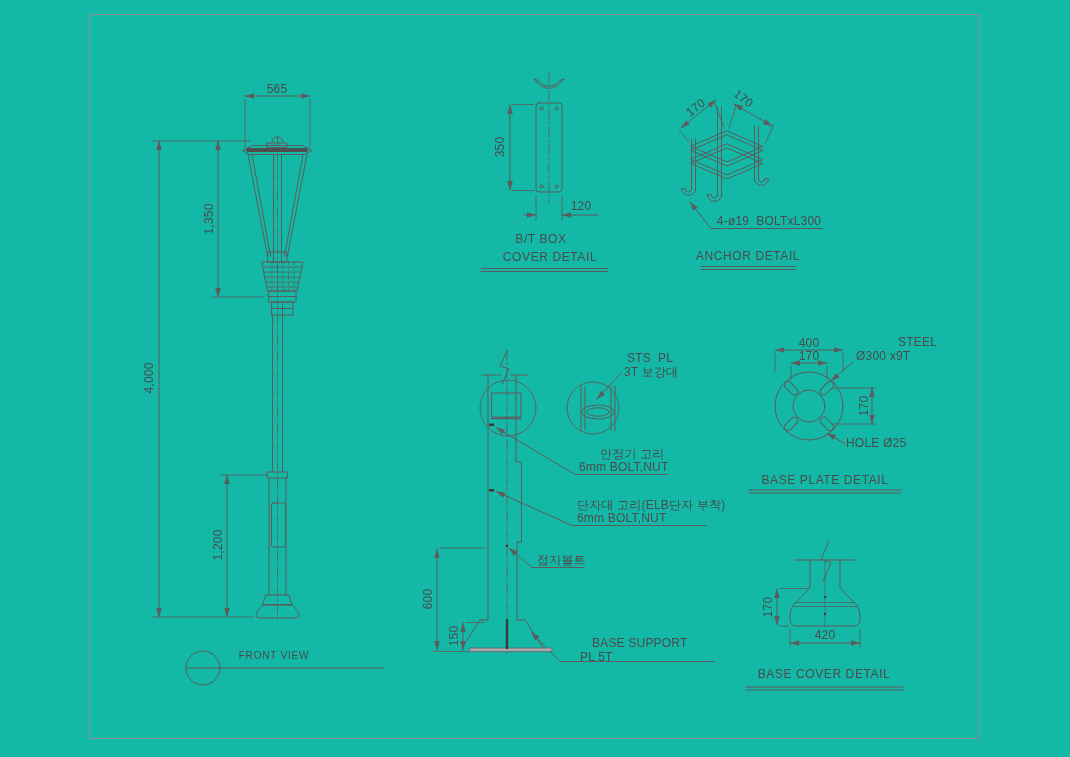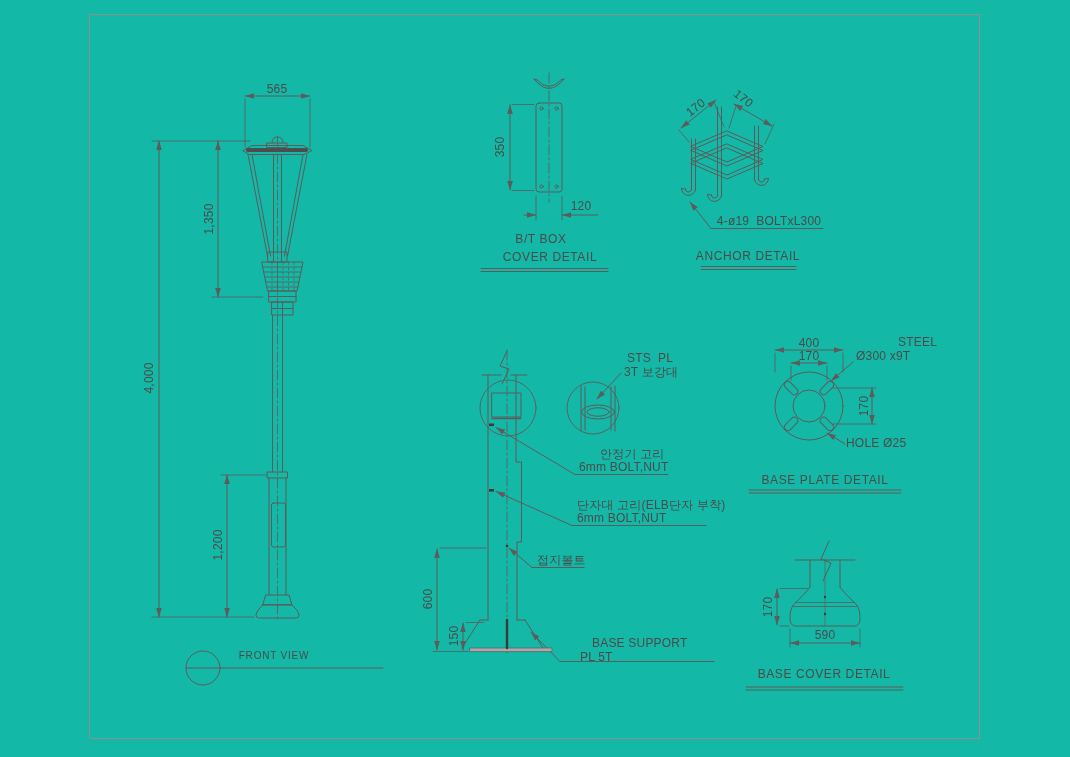--- a/index.html
+++ b/index.html
@@ -206,15 +206,15 @@
 
   <span class="lbl c" style="left:809px;top:344px">400</span>
   <span class="lbl c" style="left:809px;top:357px">170</span>
   <span class="lbl rv" style="left:865px;top:406px">170</span>
   <span class="lbl" style="left:898px;top:336px">STEEL</span>
   <span class="lbl" style="left:856px;top:350px">Ø300 x9T</span>
   <span class="lbl" style="left:846px;top:437px">HOLE Ø25</span>
   <span class="lbl c ttl" style="left:825px;top:481px">BASE PLATE DETAIL</span>
 
   <span class="lbl rv" style="left:769px;top:607px">170</span>
-  <span class="lbl c" style="left:825px;top:636px">590</span>
+  <span class="lbl c" style="left:825px;top:636px">420</span>
   <span class="lbl c ttl" style="left:824px;top:675px">BASE COVER DETAIL</span>
 </div>
 
 </body></html>

